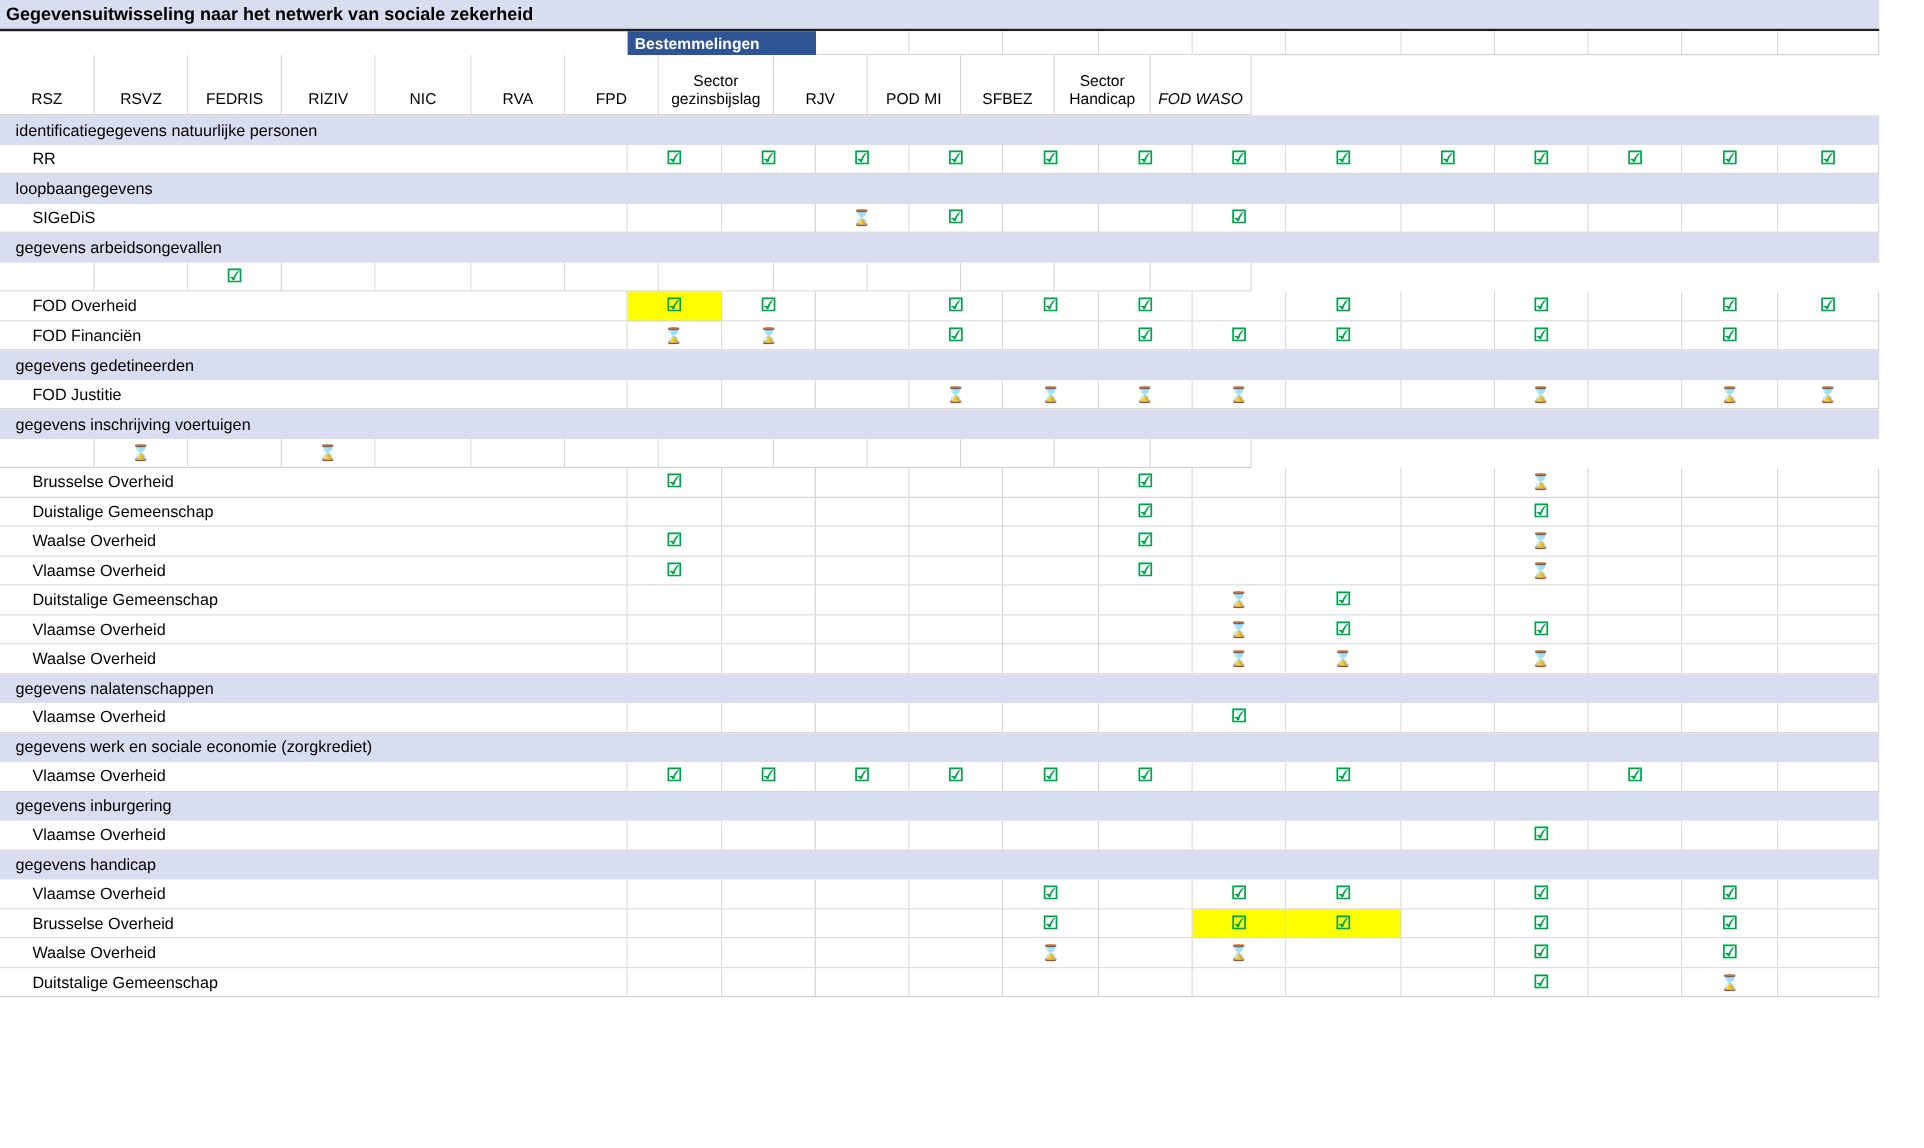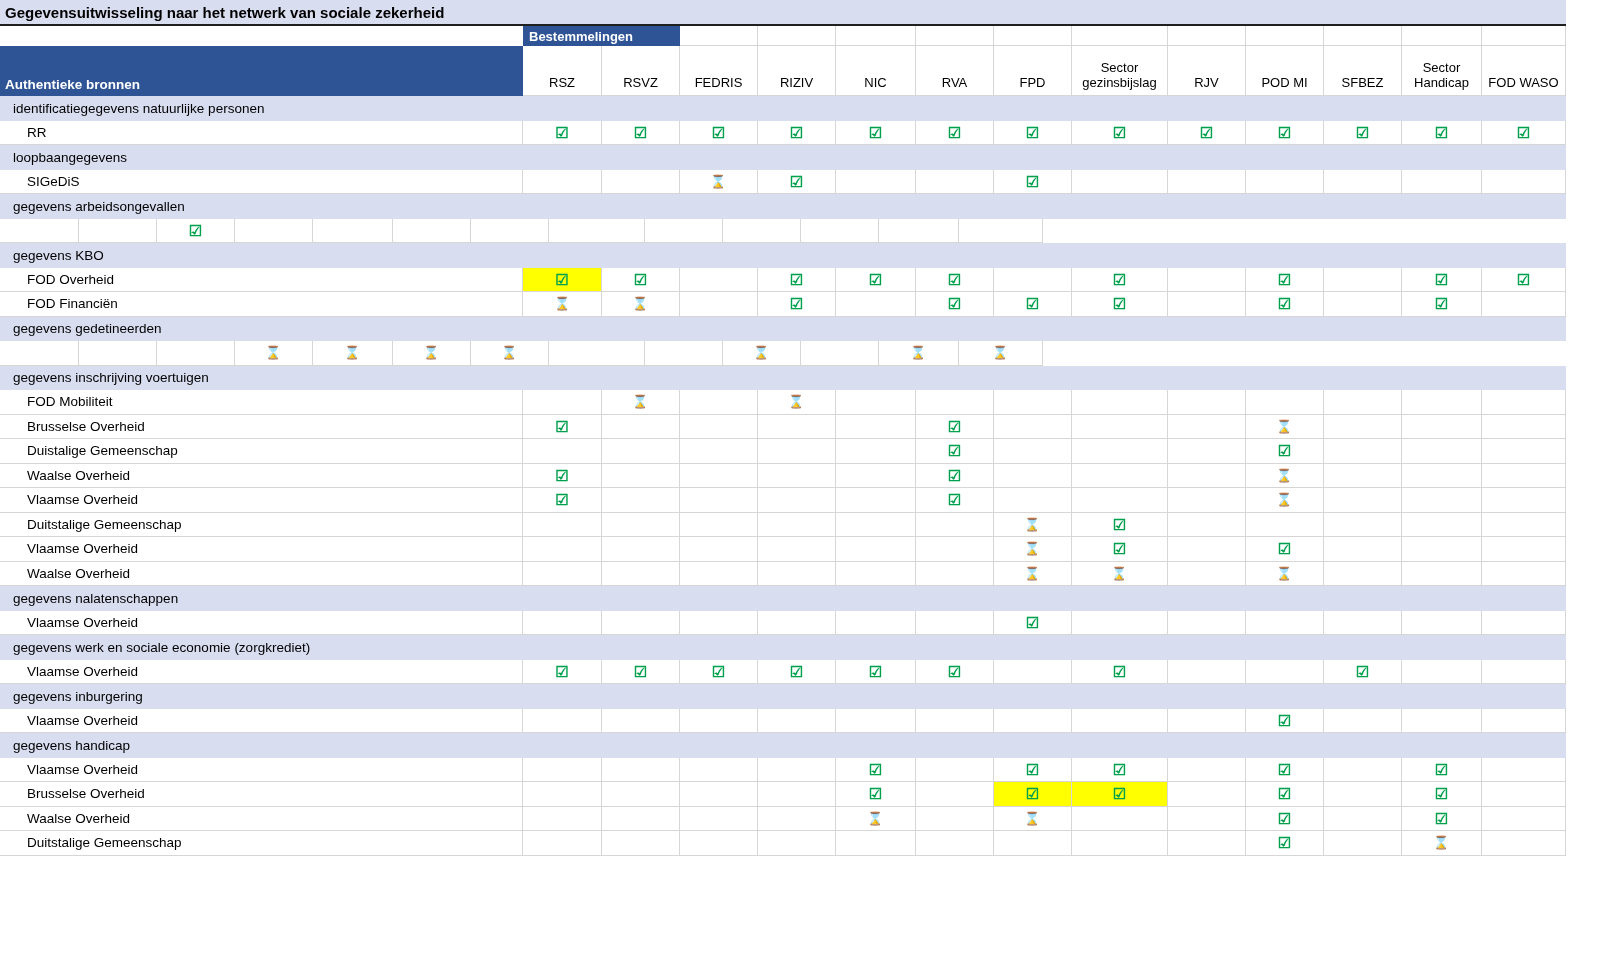--- a/index.html
+++ b/index.html
@@ -51,37 +51,36 @@
       <div class="dest-blank" style="width: 78px;"></div>
       <div class="dest-blank" style="width: 96px;"></div>
       <div class="dest-blank" style="width: 78px;"></div>
       <div class="dest-blank" style="width: 78px;"></div>
       <div class="dest-blank" style="width: 78px;"></div>
       <div class="dest-blank" style="width: 80px;"></div>
       <div class="dest-blank" style="width: 84px;"></div>
     </div>
 
   <div class="hdr-row">
-    <div class="src-cell">Authentieke bronnen</div>
 
   <div class="col-hdr" style="width: 79px;">RSZ</div>
       <div class="col-hdr" style="width: 78px;">RSVZ</div>
       <div class="col-hdr" style="width: 78px;">FEDRIS</div>
       <div class="col-hdr" style="width: 78px;">RIZIV</div>
       <div class="col-hdr" style="width: 80px;">NIC</div>
       <div class="col-hdr" style="width: 78px;">RVA</div>
       <div class="col-hdr" style="width: 78px;">FPD</div>
       <div class="col-hdr" style="width: 96px;">Sector
 gezinsbijslag</div>
       <div class="col-hdr" style="width: 78px;">RJV</div>
       <div class="col-hdr" style="width: 78px;">POD MI</div>
       <div class="col-hdr" style="width: 78px;">SFBEZ</div>
       <div class="col-hdr" style="width: 80px;">Sector
 Handicap</div>
-      <div class="col-hdr" style="width: 84px;">FOD WASO</div>
+      <div class="col-hdr" style="width: 84px; font-style: italic;">FOD WASO</div>
     </div>
 
   <div id="matrix">
 
   <div class="cat-row">identificatiegegevens natuurlijke personen</div>
       <div class="src-row">
         <div class="row-label">RR</div>
         <div class="cell" style="width: 79px;">
           <div class="icon-check">☑</div>
         </div>
@@ -156,21 +155,20 @@
         <div class="cell" style="width: 80px;"></div>
         <div class="cell" style="width: 78px;"></div>
         <div class="cell" style="width: 78px;"></div>
         <div class="cell" style="width: 96px;"></div>
         <div class="cell" style="width: 78px;"></div>
         <div class="cell" style="width: 78px;"></div>
         <div class="cell" style="width: 78px;"></div>
         <div class="cell" style="width: 80px;"></div>
         <div class="cell" style="width: 84px;"></div>
       </div>
-      <div class="cat-row">gegevens KBO</div>
       <div class="src-row">
         <div class="row-label">FOD Overheid</div>
         <div class="cell hl" style="width: 79px;">
           <div class="icon-check">☑</div>
         </div>
         <div class="cell" style="width: 78px;">
           <div class="icon-check">☑</div>
         </div>
         <div class="cell" style="width: 78px;"></div>
         <div class="cell" style="width: 78px;">
@@ -225,20 +223,21 @@
           <div class="icon-check">☑</div>
         </div>
         <div class="cell" style="width: 78px;"></div>
         <div class="cell" style="width: 80px;">
           <div class="icon-check">☑</div>
         </div>
         <div class="cell" style="width: 84px;"></div>
       </div>
       <div class="cat-row">gegevens gedetineerden</div>
       <div class="src-row">
+        <div class="row-label">FOD Justitie</div>
         <div class="cell" style="width: 79px;"></div>
         <div class="cell" style="width: 78px;"></div>
         <div class="cell" style="width: 78px;"></div>
         <div class="cell" style="width: 78px;">
           <div class="icon-hourglass">⌛</div>
         </div>
         <div class="cell" style="width: 80px;">
           <div class="icon-hourglass">⌛</div>
         </div>
         <div class="cell" style="width: 78px;">
@@ -255,21 +254,20 @@
         <div class="cell" style="width: 78px;"></div>
         <div class="cell" style="width: 80px;">
           <div class="icon-hourglass">⌛</div>
         </div>
         <div class="cell" style="width: 84px;">
           <div class="icon-hourglass">⌛</div>
         </div>
       </div>
       <div class="cat-row">gegevens inschrijving voertuigen</div>
       <div class="src-row">
-        <div class="row-label">FOD Mobiliteit</div>
         <div class="cell" style="width: 79px;"></div>
         <div class="cell" style="width: 78px;">
           <div class="icon-hourglass">⌛</div>
         </div>
         <div class="cell" style="width: 78px;"></div>
         <div class="cell" style="width: 78px;">
           <div class="icon-hourglass">⌛</div>
         </div>
         <div class="cell" style="width: 80px;"></div>
         <div class="cell" style="width: 78px;"></div>

